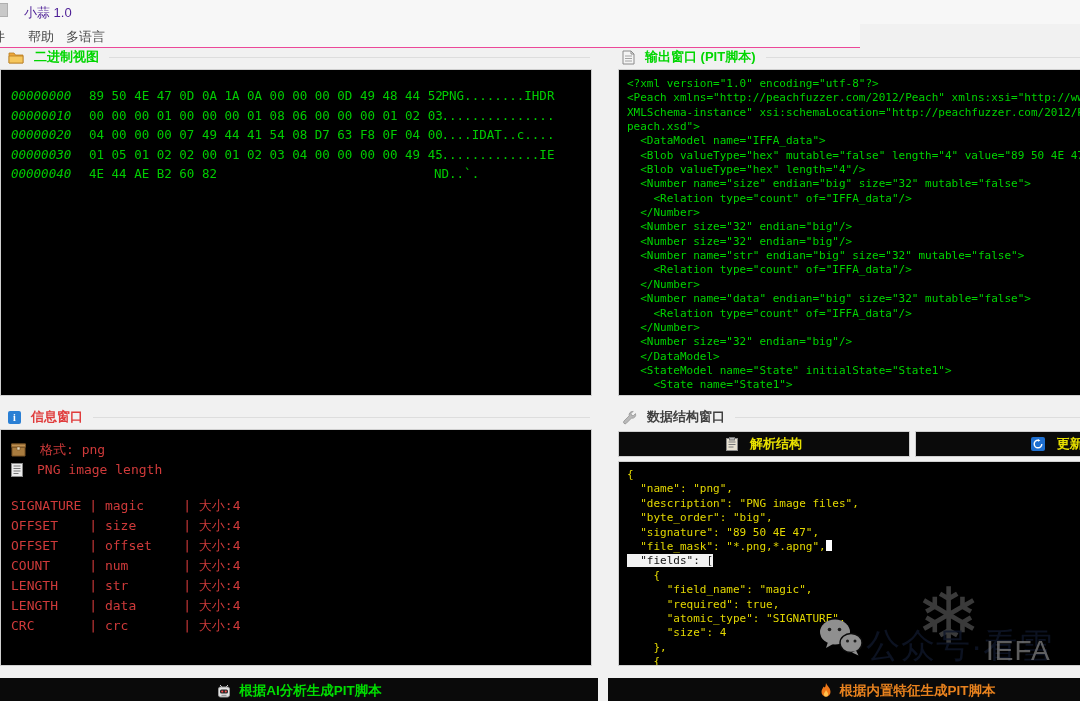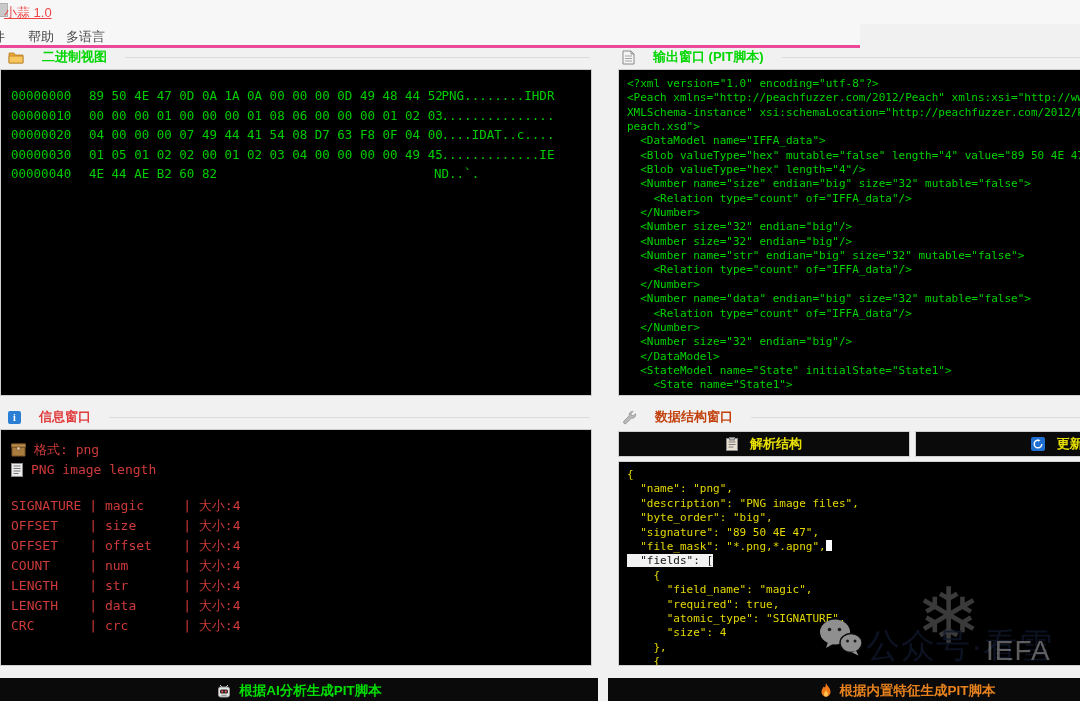--- a/index.html
+++ b/index.html
@@ -3,52 +3,52 @@
 <meta charset="utf-8">
 <style>
   * { margin:0; padding:0; box-sizing:border-box; }
   html,body { width:1080px; height:701px; overflow:hidden; background:#f1f1f1;
               font-family:"Liberation Sans", sans-serif; }
   #app { position:relative; width:1080px; height:701px; background:#f1f1f1; overflow:hidden; }
 
   
   .titlebar { position:absolute; left:0; top:0; width:1080px; height:24px; background:#f7f7f7; }
   .title-icon { position:absolute; left:-6px; top:3px; width:14px; height:14px; background:#c9c9c9; border:1px solid #b0b0b0; }
-  .title-text { position:absolute; left:4px; top:4px; font-size:13px; color:#ef4444;text-decoration:underline; }
-  .menubar { position:absolute; left:0; top:24px; width:860px; height:24px; background:#f7f7f7; border-bottom:3px solid #ec4899; }
+  .title-text { position:absolute; left:24px; top:4px; font-size:13px; color:#4c1d95; }
+  .menubar { position:absolute; left:0; top:24px; width:860px; height:24px; background:#f7f7f7; border-bottom:1px solid #ec4899; }
   .menu-item { position:absolute; top:4px; font-size:13px; color:#4a4a4a; cursor:default; }
   .menu-file { left:-8px; } .menu-help { left:28px; } .menu-lang { left:66px; }
 
   
-  .gb-header { position:absolute; display:flex; align-items:center; gap:18px; height:16px; }
+  .gb-header { position:absolute; display:flex; align-items:center; gap:10px; height:16px; }
   .gb-header .gb-line { flex:1; height:1px; background:#dddddd; }
   .gb-title { font-size:13px; font-weight:bold; white-space:nowrap; }
-  .t-green { color:#00d600; } .t-red { color:#e03c3c; } .t-yellow { color:#c2410c; }
+  .t-green { color:#00d600; } .t-red { color:#e03c3c; } .t-yellow { color:#404040; }
 
   
   .console { position:absolute; background:#000; outline:1px solid #cfcfcf; overflow:hidden;
              font-family:"DejaVu Sans Mono", monospace; }
 
   
   .hex-box { left:1px; top:70px; width:590px; height:325px; padding:16px 0 0 10px;
              color:#00cc00; font-size:12.5px; line-height:19.5px; }
   .hex-row { white-space:pre; }
-  .hex-row .off { display:inline-block; width:78px; }
+  .hex-row .off { display:inline-block; width:78px;font-style:italic; }
   .hex-row .byt { display:inline-block; width:345px; }
   .hex-row .asc { display:inline-block; }
 
   
   .xml-box { left:619px; top:70px; width:466px; height:325px; padding:7px 0 0 8px;
              color:#00d400; font-size:11px; line-height:14.35px; }
   .xml-box pre { font-family:inherit; white-space:pre; }
 
   
   .info-box { left:1px; top:430px; width:590px; height:235px; padding:10px 0 0 10px;
               color:#cf3a3a; font-size:13px; line-height:20px; }
-  .info-line { display:flex; align-items:center; gap:8px; white-space:pre; }
+  .info-line { display:flex; align-items:center; gap:14px; white-space:pre; }
   .info-table { margin-top:16px; }
   .info-row { white-space:pre; }
 
   
   .struct-btn { position:absolute; top:432px; height:24px; background:#0a0a0a; outline:1px solid #cfcfcf;
                 display:flex; align-items:center; justify-content:center; gap:12px;
                 color:#e8e100; font-size:13px; font-weight:bold; cursor:pointer; }
   .btn-parse { left:619px; width:290px; }
   .btn-update { left:916px; width:290px; }
   .json-box { left:619px; top:462px; width:466px; height:203px; padding:6px 0 0 8px;

